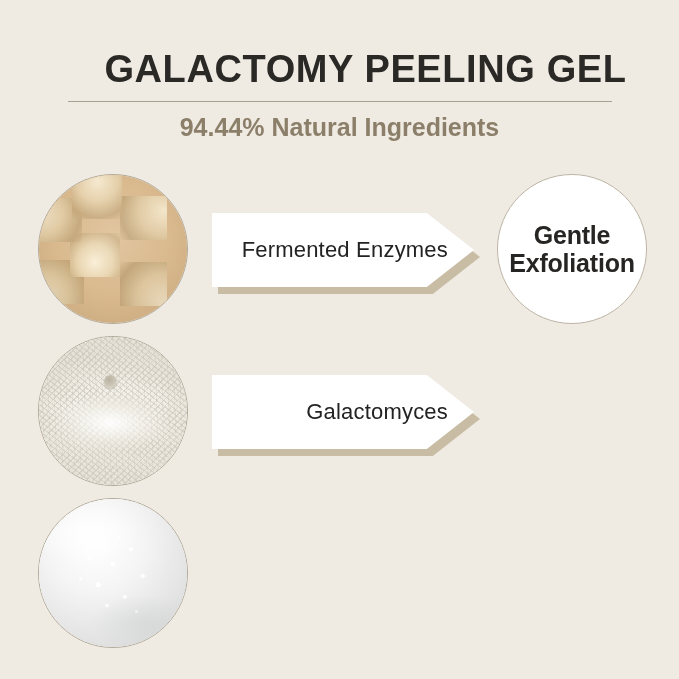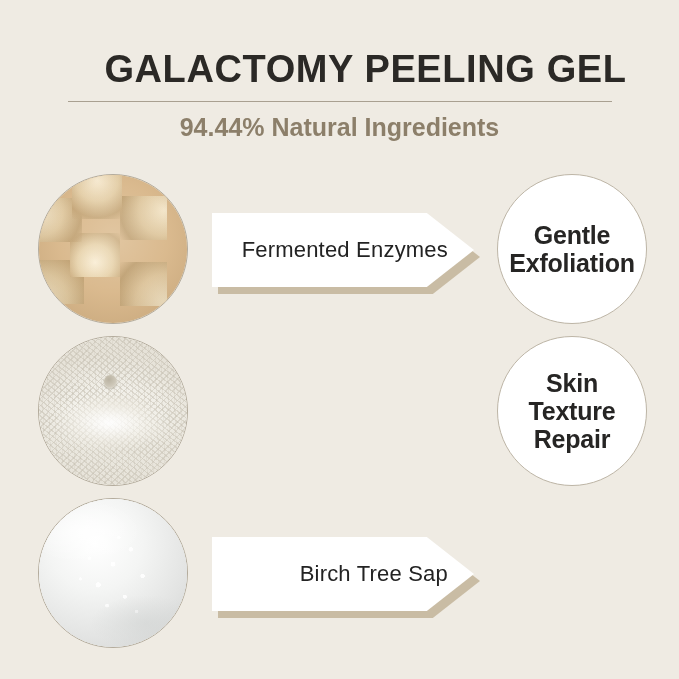--- a/index.html
+++ b/index.html
@@ -270,30 +270,25 @@
   <div class="benefit">
     <span class="benefit-label">Gentle
 Exfoliation</span>
   </div>
 </div>
 
 <div class="row row-2">
   <div class="photo">
     <div class="photo-inner rice"></div>
   </div>
-  <div class="benefit">
-    <span class="benefit-label">Skin
-Texture
-Repair</span>
+  <div class="banner-wrap">
+    <div class="banner-shadow"></div>
+    <div class="banner">
+      <span class="banner-label">Galactomyces</span>
+    </div>
   </div>
 </div>
 
 <div class="row row-3">
   <div class="photo">
     <div class="photo-inner sap"></div>
   </div>
-  <div class="banner-wrap">
-    <div class="banner-shadow"></div>
-    <div class="banner">
-      <span class="banner-label">Birch Tree Sap</span>
-    </div>
-  </div>
 </div>
 
 </body></html>

